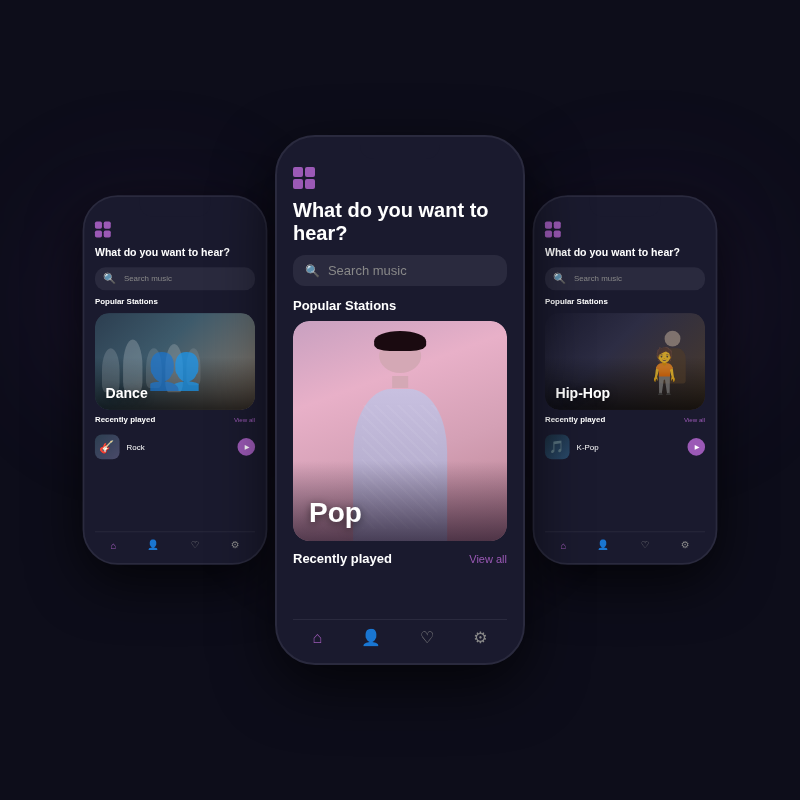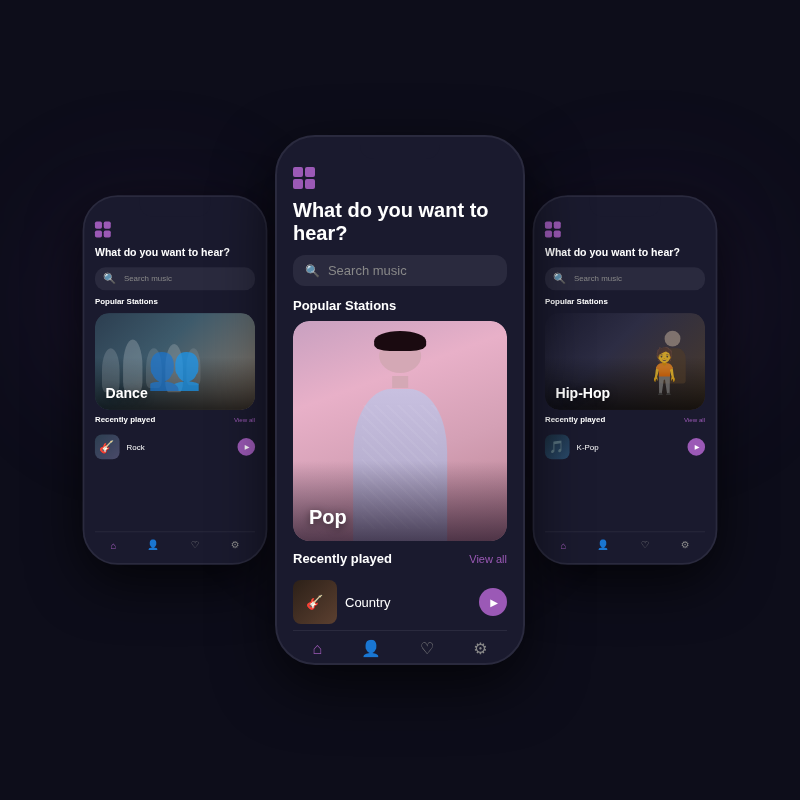--- a/index.html
+++ b/index.html
@@ -448,21 +448,21 @@
     .phone-left .recently-played-header,
     .phone-right .recently-played-header {
       margin-top: 6px;
       margin-bottom: 6px;
     }
 
     .station-card-label-center {
       position: absolute;
       bottom: 12px;
       left: 16px;
-      font-size: 20px;
+      font-size: 28px;
       font-weight: 800;
       color: white;
       text-shadow: 0 2px 8px rgba(0,0,0,0.6);
     }
 
     .country-thumb {
       background: linear-gradient(135deg, #2c2018 0%, #5c4030 100%);
       font-size: 14px;
       color: #aaa;
       display: flex;
@@ -664,28 +664,20 @@
 
           <div style="position:absolute;bottom:0;left:0;right:0;height:80px;background:linear-gradient(transparent, rgba(20,10,30,0.65));"></div>
           <div class="station-card-label-center">Pop</div>
         </div>
       </div>
 
       <div class="recently-played-header">
         <span class="recently-played-title">Recently played</span>
         <span class="view-all">View all</span>
       </div>
-      <div class="track-item">
-        <div class="track-thumb country-thumb">
-        </div>
-        <span class="track-name">Country</span>
-        <div class="play-btn play-btn-lg">
-          <span class="play-btn-icon">▶</span>
-        </div>
-      </div>
 
       <div class="bottom-nav">
         <span class="nav-icon active">⌂</span>
         <span class="nav-icon">👤</span>
         <span class="nav-icon">♡</span>
         <span class="nav-icon">⚙</span>
       </div>
     </div>
   </div>
 

